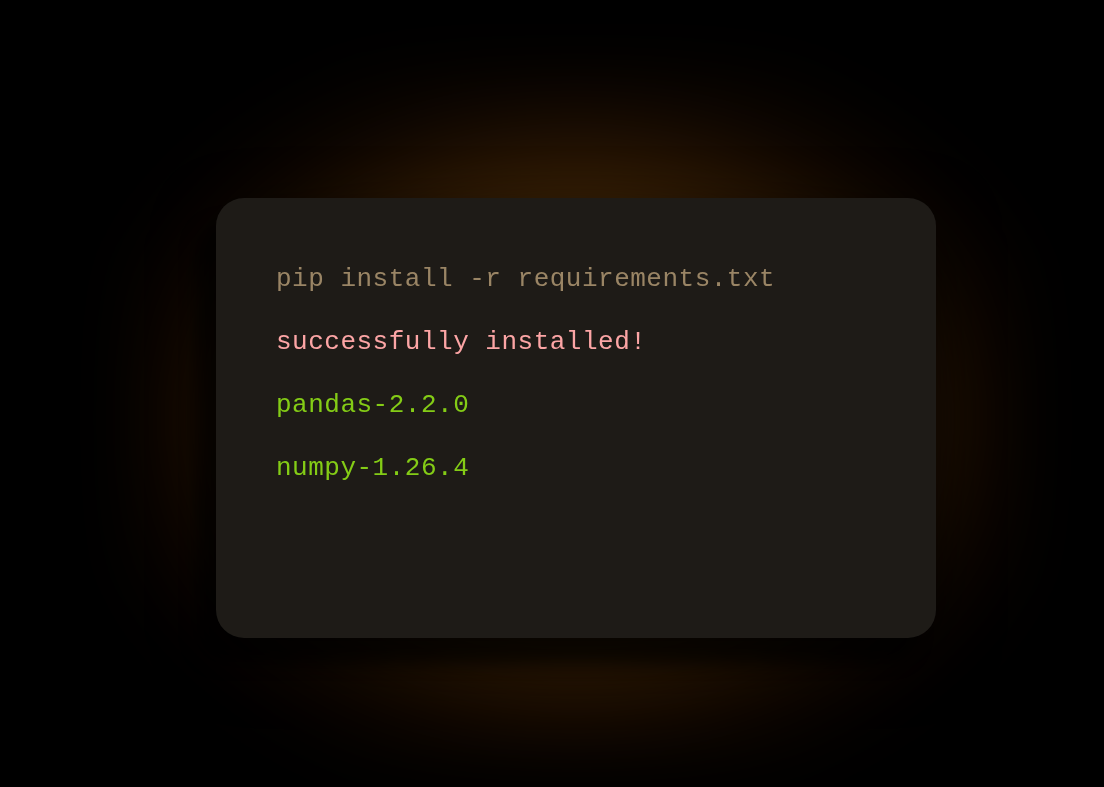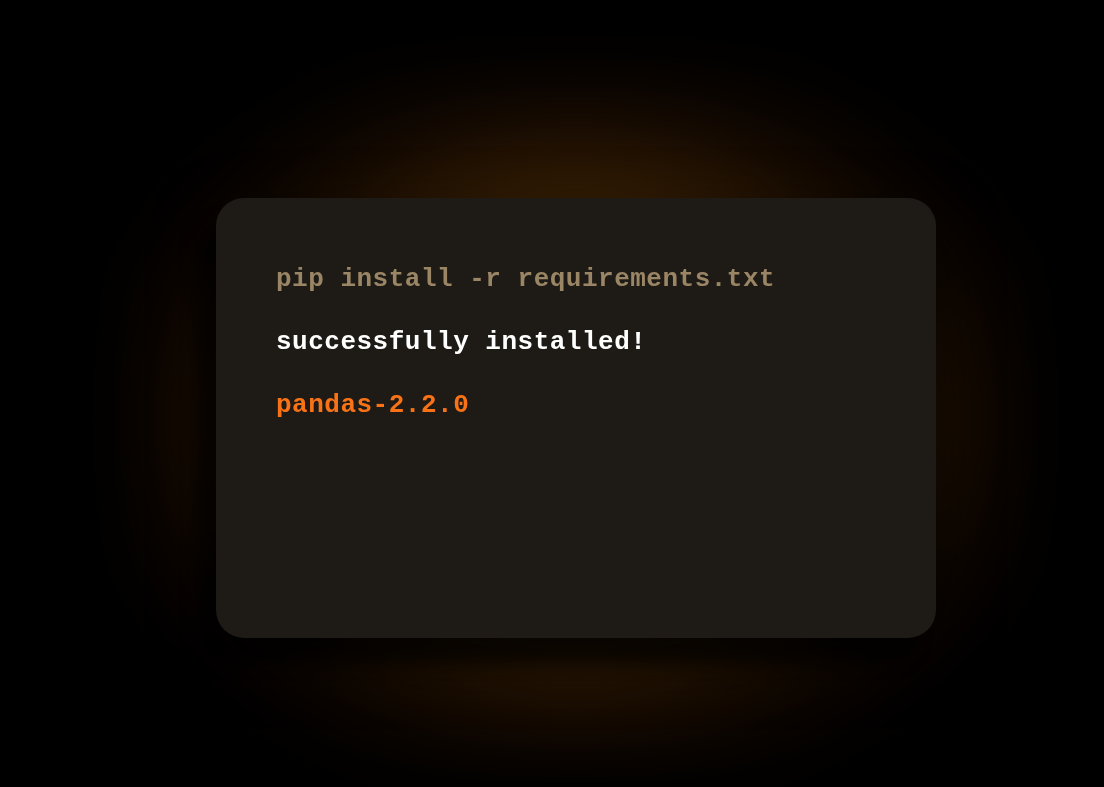--- a/index.html
+++ b/index.html
@@ -1,19 +1,18 @@
 <!DOCTYPE html>
 <html><head>
   <meta charset="utf-8">
   <style>
     * {
       margin: 12px;
       padding: 0;
       box-sizing: border-box;
-      font-weight: bold;
     }
 
     body {
       width: 1104px;
       height: 787px;
       background: #000000;
       display: flex;
       align-items: center;
       justify-content: center;
       font-family: 'SF Mono', 'Monaco', 'Menlo', 'Consolas', 'Courier New', monospace;
@@ -69,31 +68,32 @@
       line-height: 1.5;
       margin-bottom: 24px;
       letter-spacing: 0.5px;
     }
 
     .command {
       color: #9a8565;
     }
 
     .success {
-      color: #ffffff;
+      color: #fca5a5;
     }
 
     .package {
-      color: #f97316;
+      color: #84cc16;
     }
   </style>
 </head>
 <body>
 
 <div class="glow-container">
   <div class="glow"></div>
   <div class="terminal-shadow"></div>
   <div class="terminal">
     <div class="terminal-line command">pip install -r requirements.txt</div>
     <div class="terminal-line success">successfully installed!</div>
     <div class="terminal-line package">pandas-2.2.0</div>
+    <div class="terminal-line package">numpy-1.26.4</div>
   </div>
 </div>
 
 </body></html>

